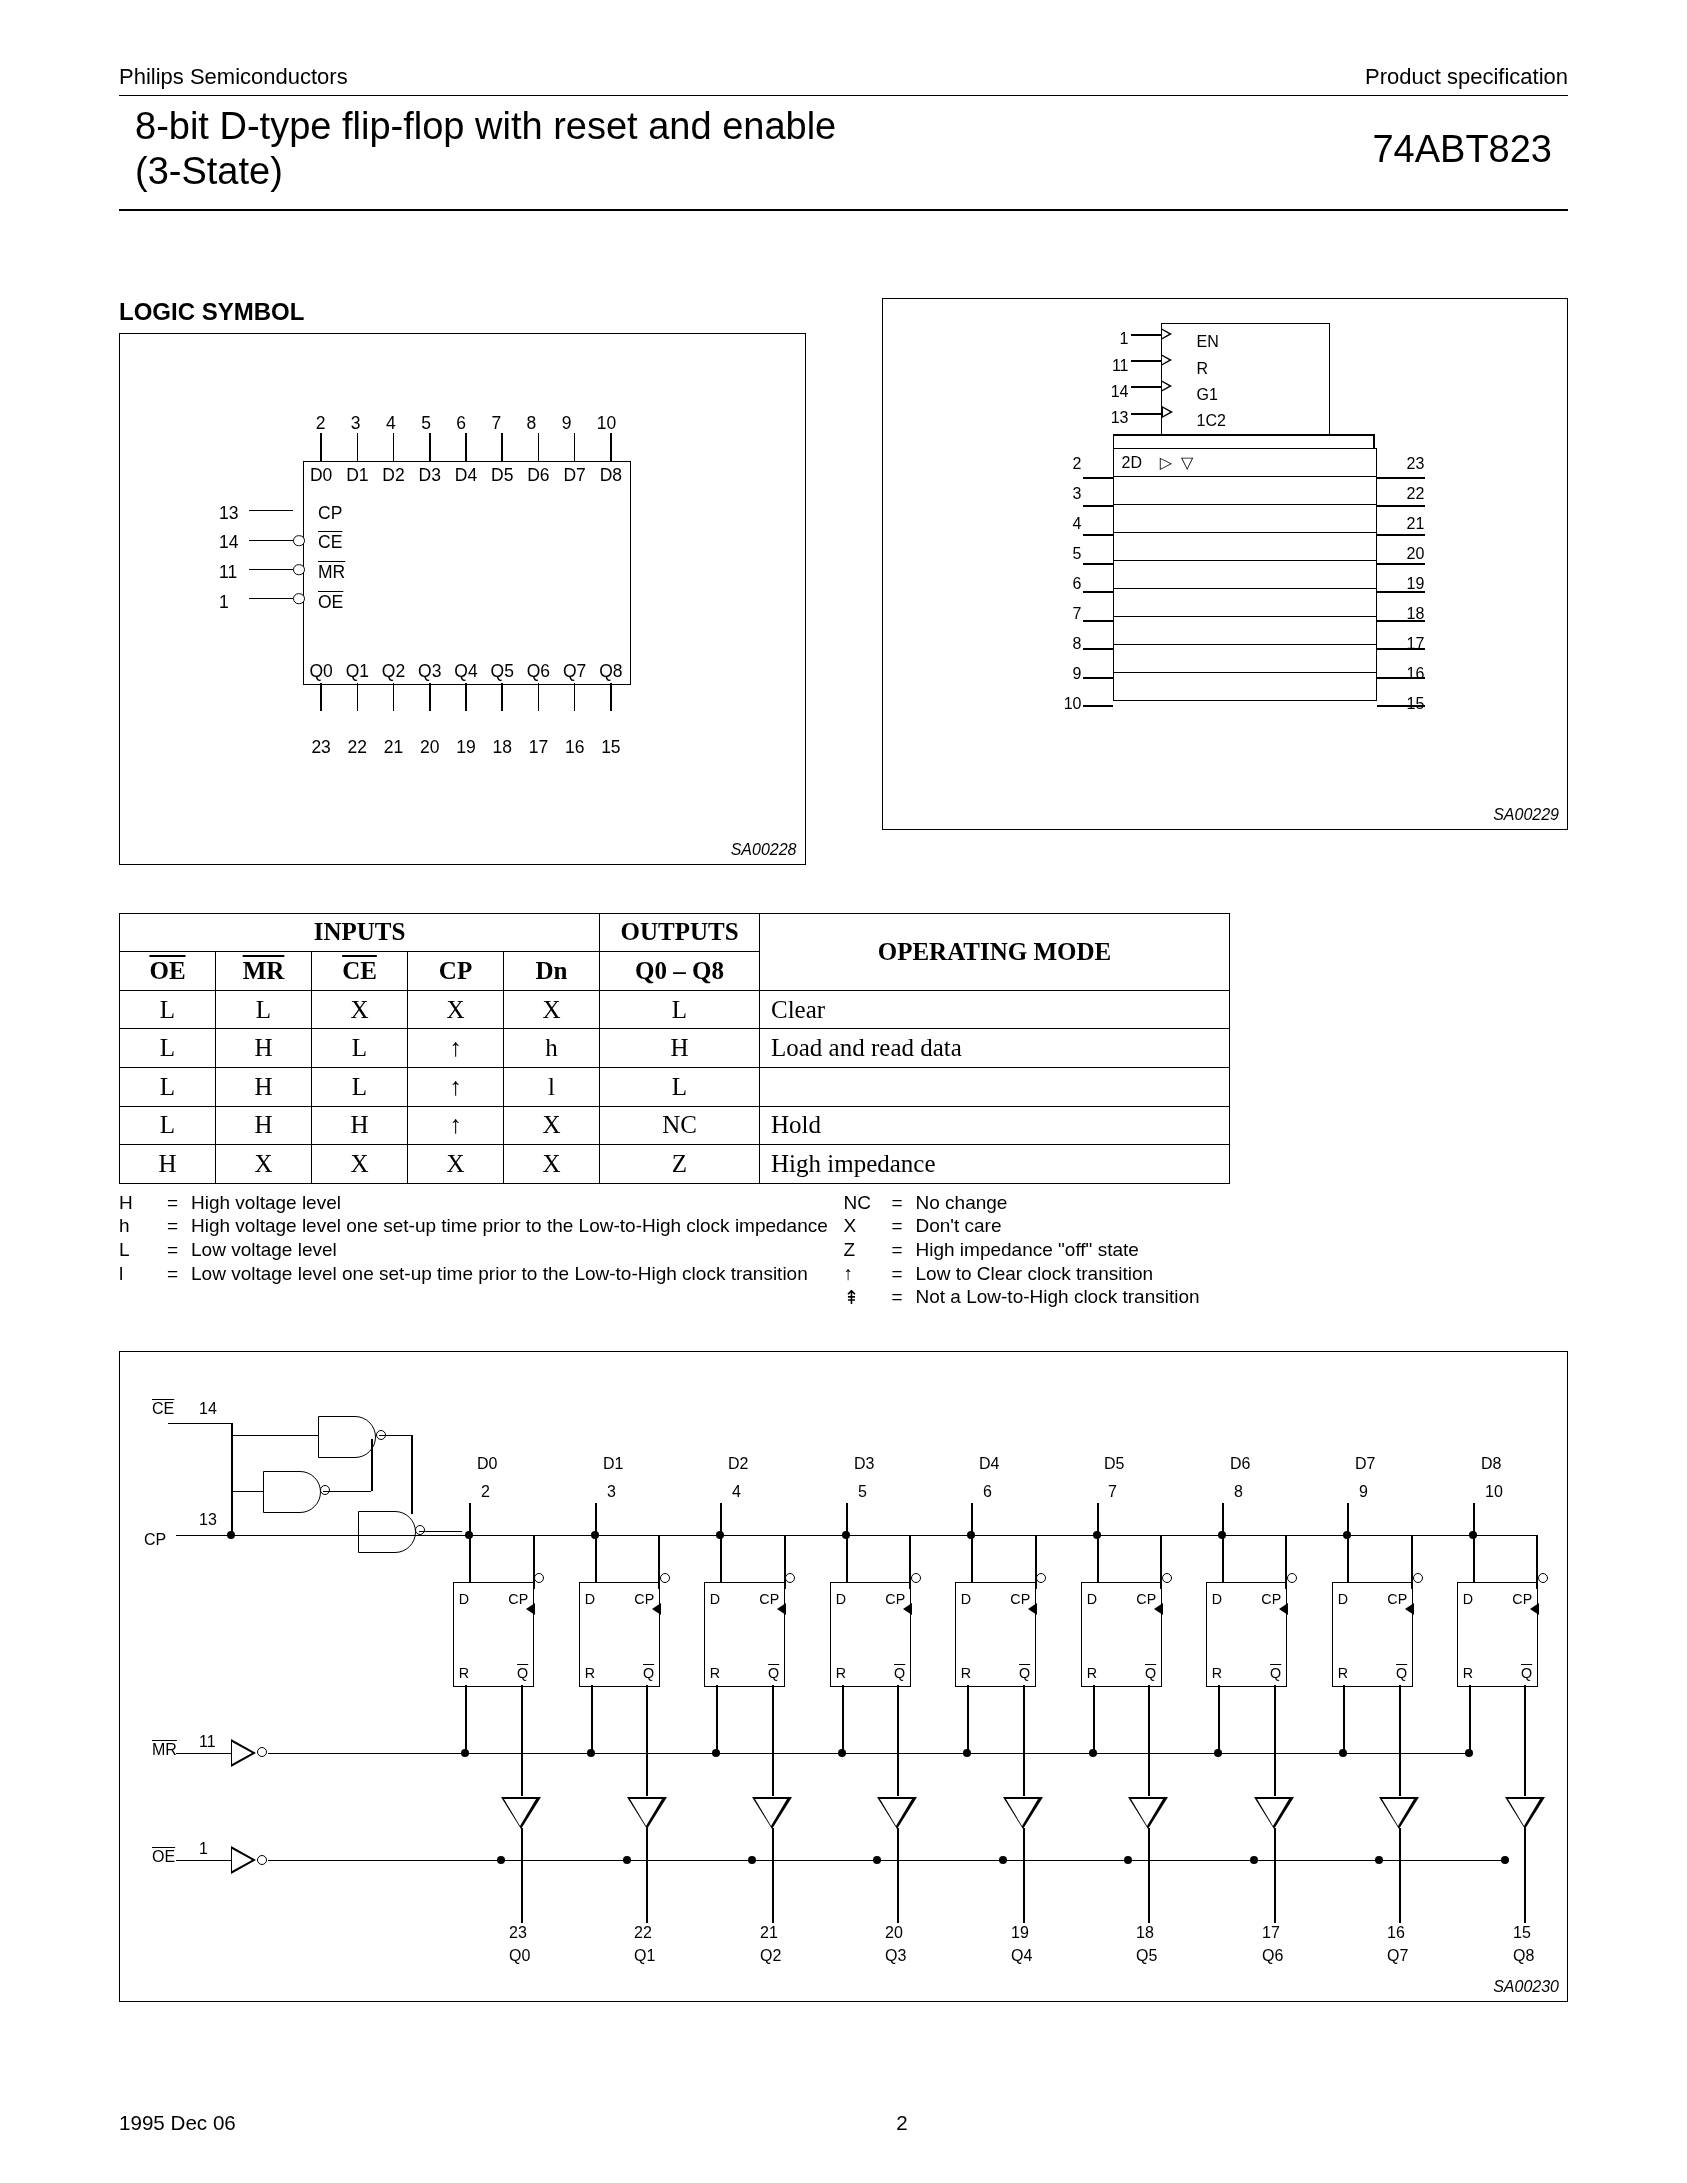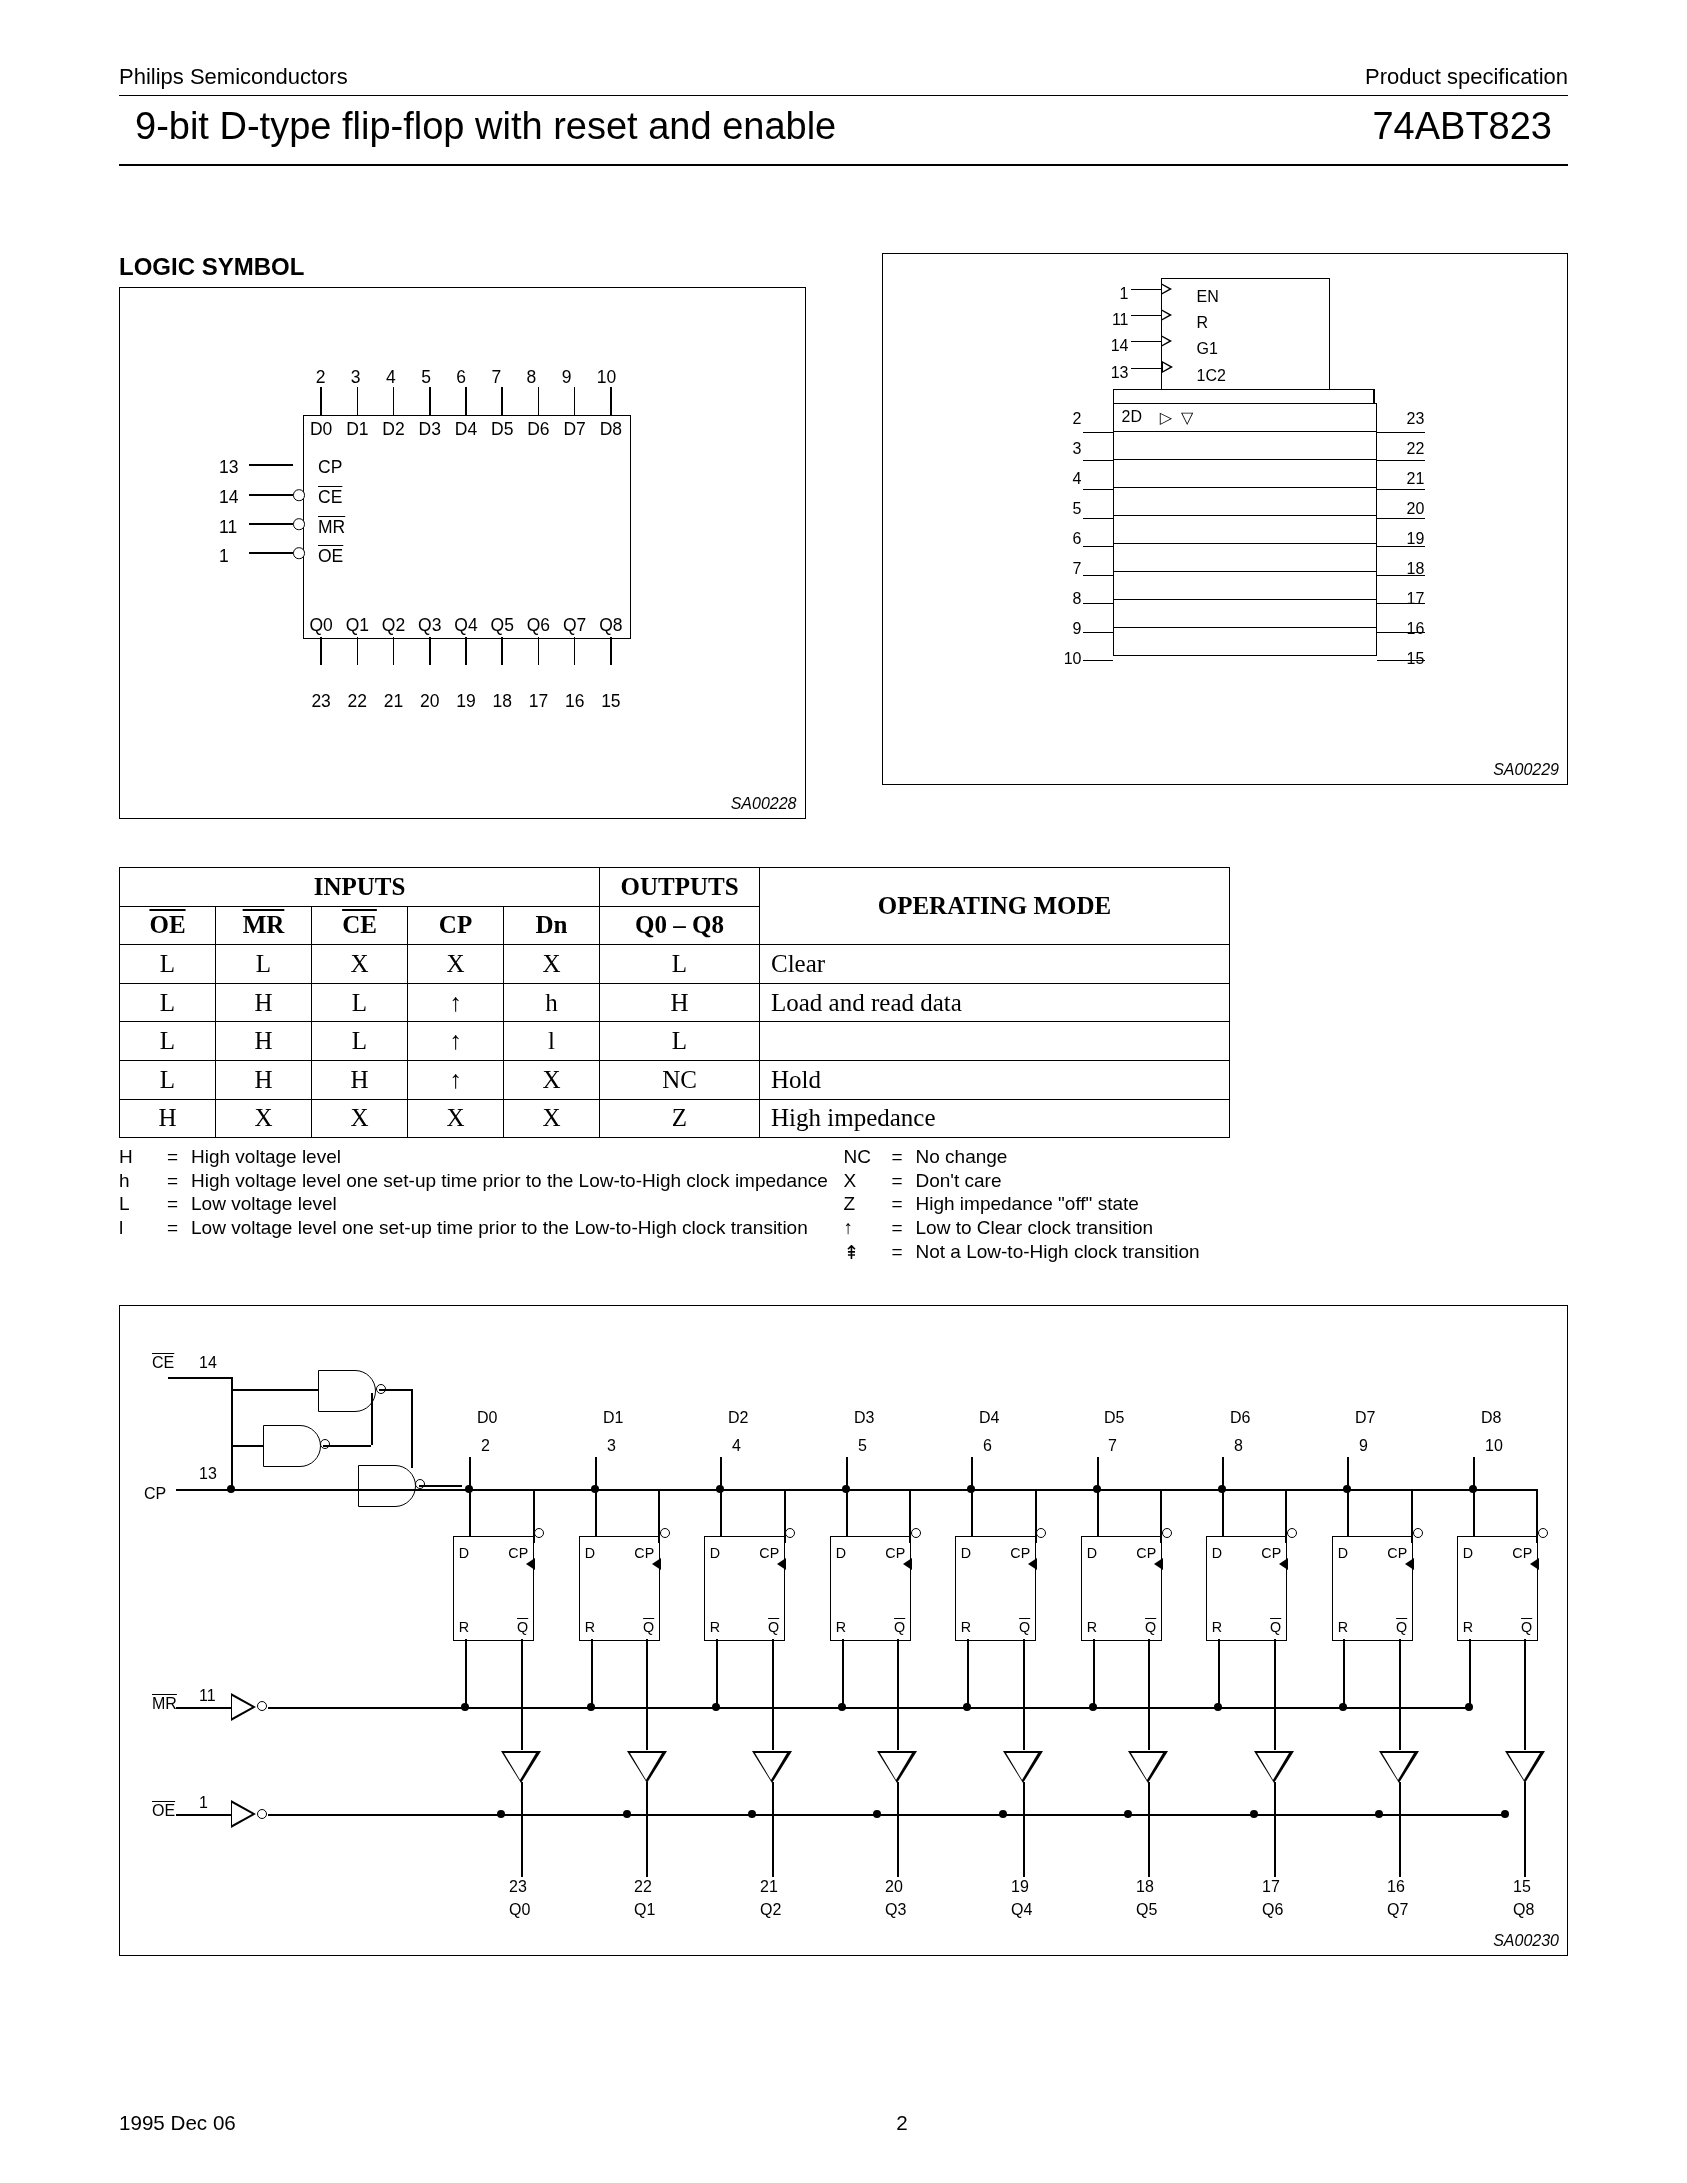--- a/index.html
+++ b/index.html
@@ -358,21 +358,22 @@
 
 <div class="page">
 
   <div class="topline">
     <span>Philips Semiconductors</span>
     <span>Product specification</span>
   </div>
 
   <div class="titlebar">
     <div class="title-left">
-      <div>9-bit D-type flip-flop with reset and enable</div>
+      <div>8-bit D-type flip-flop with reset and enable</div>
+      <div>(3-State)</div>
     </div>
     <div class="title-right">74ABT823</div>
   </div>
 
   <div class="two-col">
     <div class="col">
       <div class="section-title">LOGIC SYMBOL</div>
       <div class="fig-box" id="ls-box">
         <div class="ls-device"></div>
         <div class="fig-label">SA00228</div>

